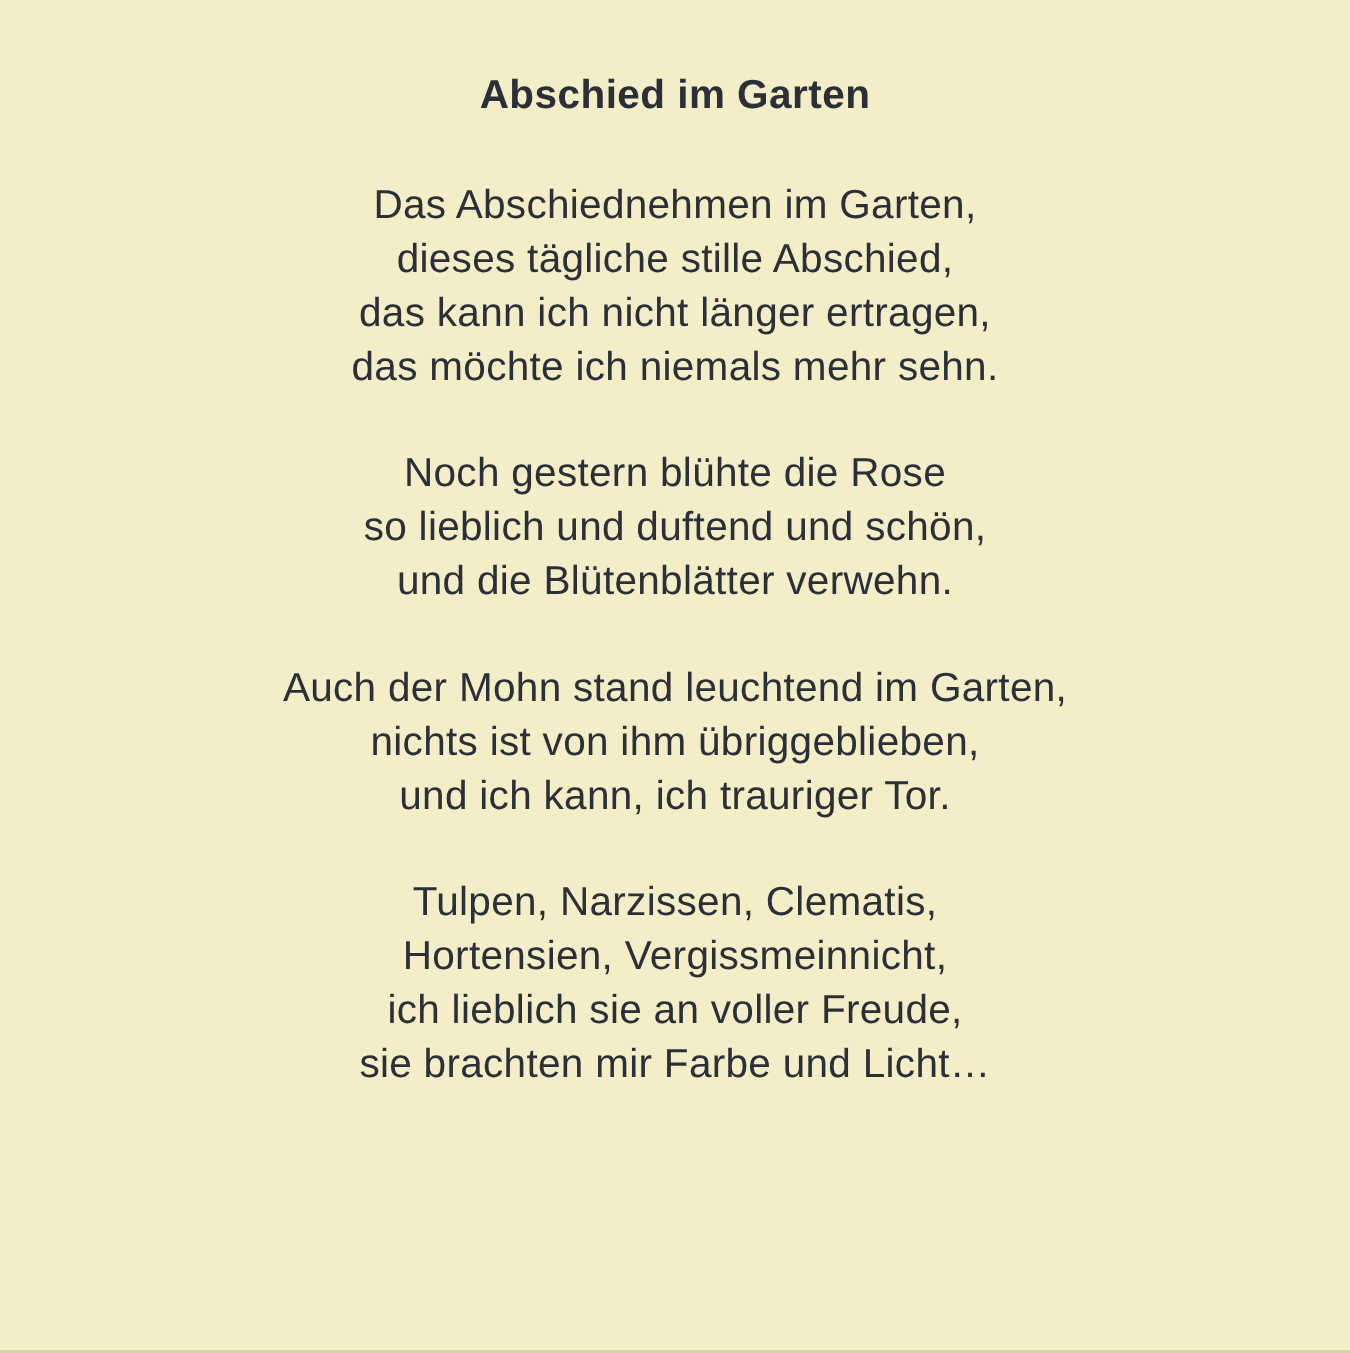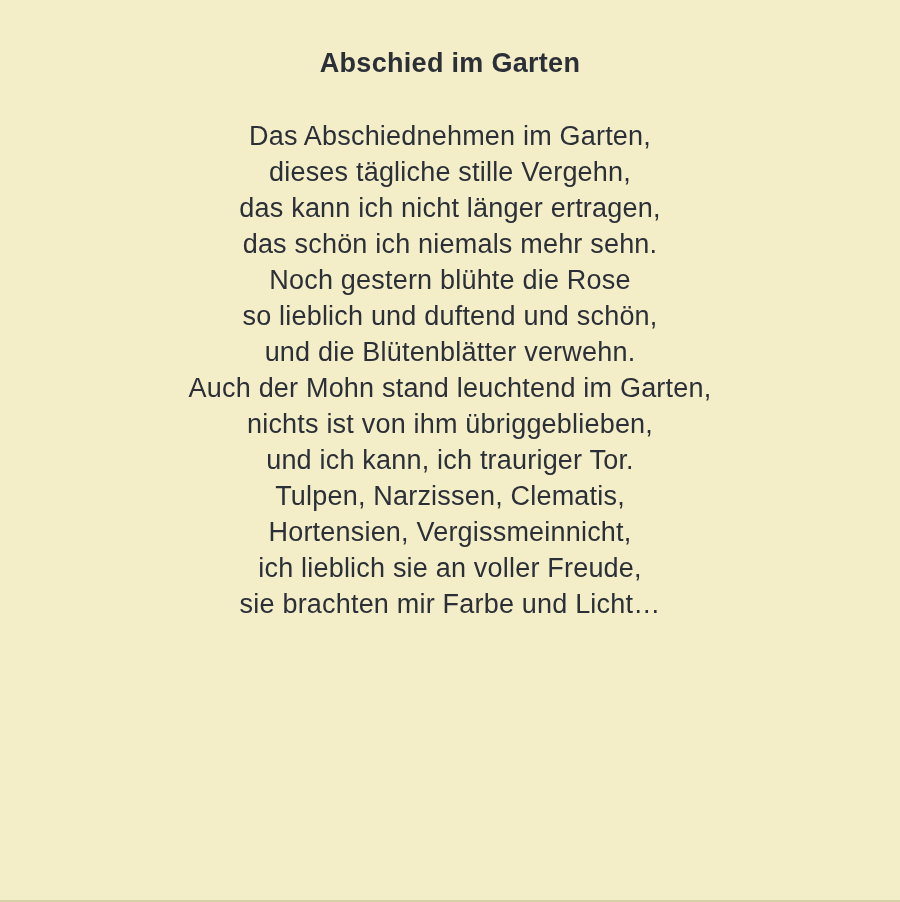--- a/index.html
+++ b/index.html
@@ -27,21 +27,21 @@
   }
   .title {
     font-size: 27px;
     font-weight: 700;
     line-height: 32px;
     letter-spacing: 0.3px;
     margin-bottom: 39px;
     color: var(--ink);
   }
   .stanza { margin: 0 auto; text-align: center; }
-  .stanza + .stanza { }
+  .stanza + .stanza { margin-top: 35px; }
   .line {
     font-size: 27px;
     line-height: 36px;
     letter-spacing: 0.2px;
     font-weight: 400;
     white-space: nowrap;
   }
   .scan-edge {
     position: absolute;
     left: 0;
@@ -54,23 +54,23 @@
 </style>
 </head>
 <body>
 
 <div class="page">
 
   <h1 class="title">Abschied im Garten</h1>
 
   <div class="stanza">
     <p class="line">Das Abschiednehmen im Garten,</p>
-    <p class="line">dieses tägliche stille Vergehn,</p>
+    <p class="line">dieses tägliche stille Abschied,</p>
     <p class="line">das kann ich nicht länger ertragen,</p>
-    <p class="line">das schön ich niemals mehr sehn.</p>
+    <p class="line">das möchte ich niemals mehr sehn.</p>
   </div>
 
   <div class="stanza">
     <p class="line">Noch gestern blühte die Rose</p>
     <p class="line">so lieblich und duftend und schön,</p>
     <p class="line">und die Blütenblätter verwehn.</p>
   </div>
 
   <div class="stanza">
     <p class="line">Auch der Mohn stand leuchtend im Garten,</p>

